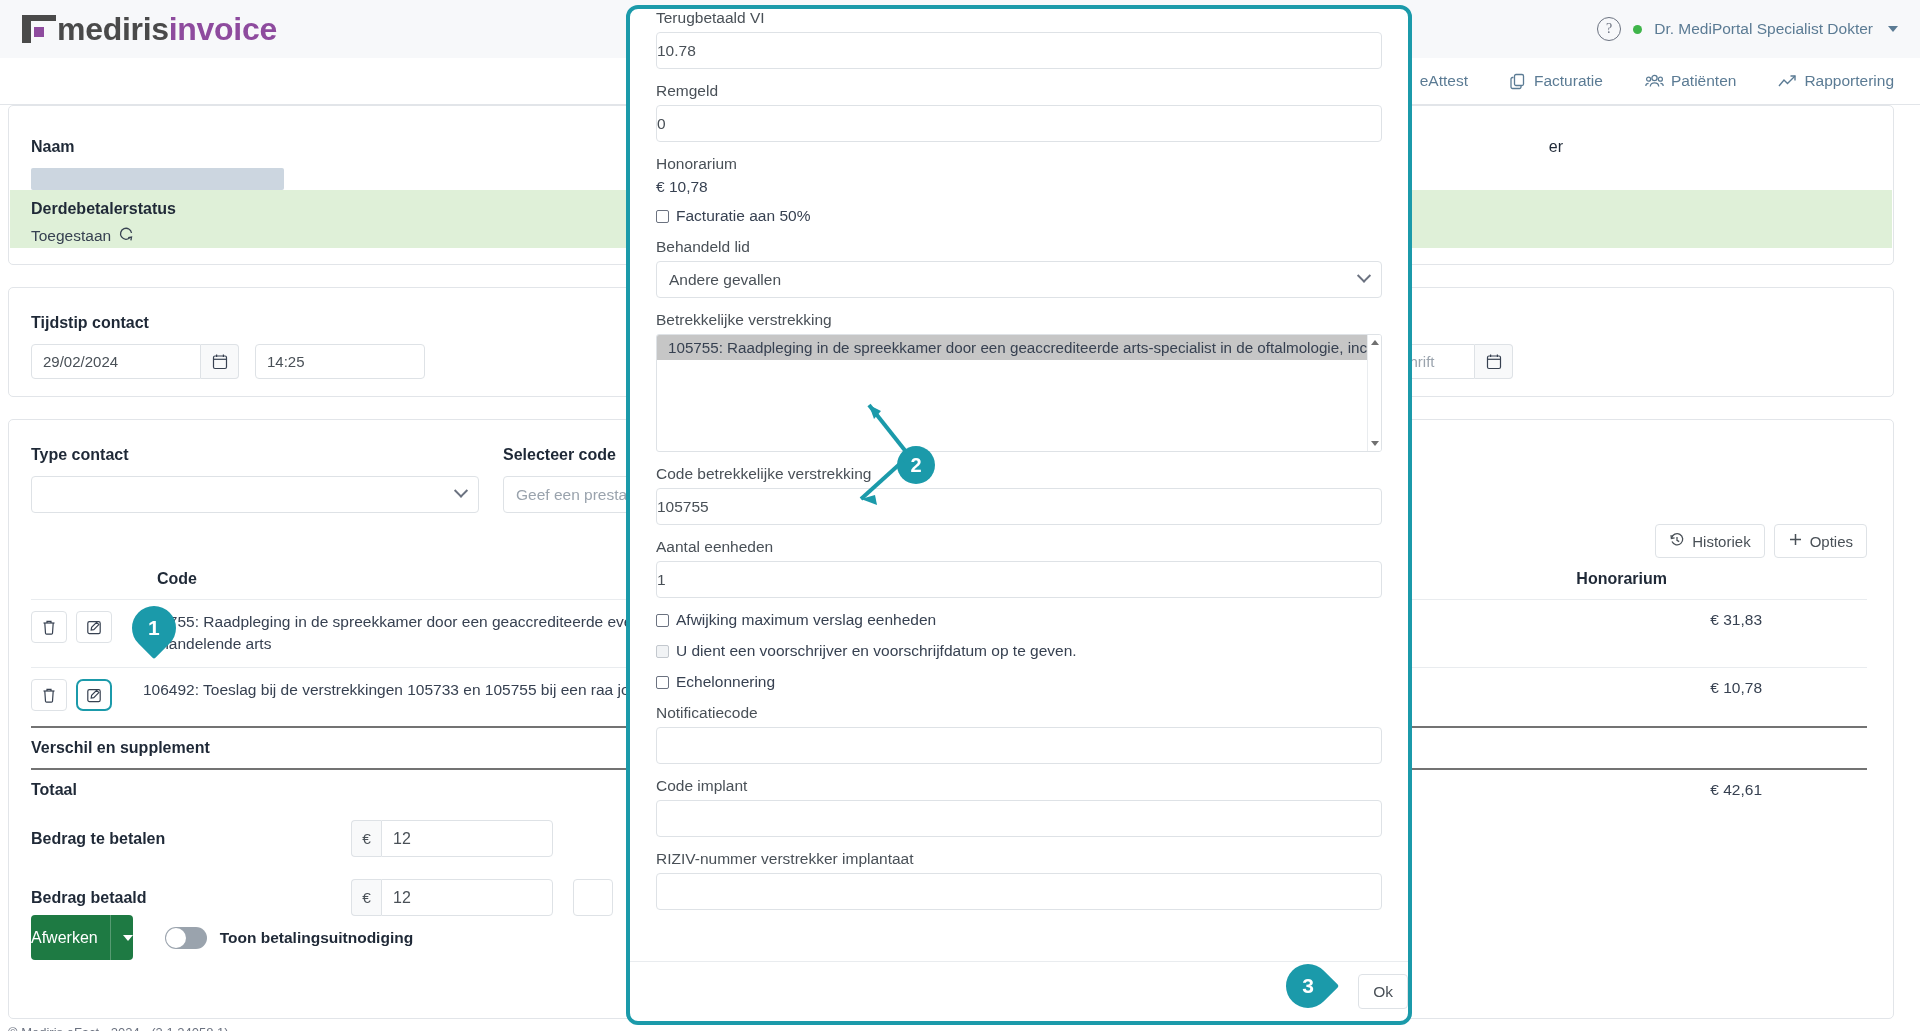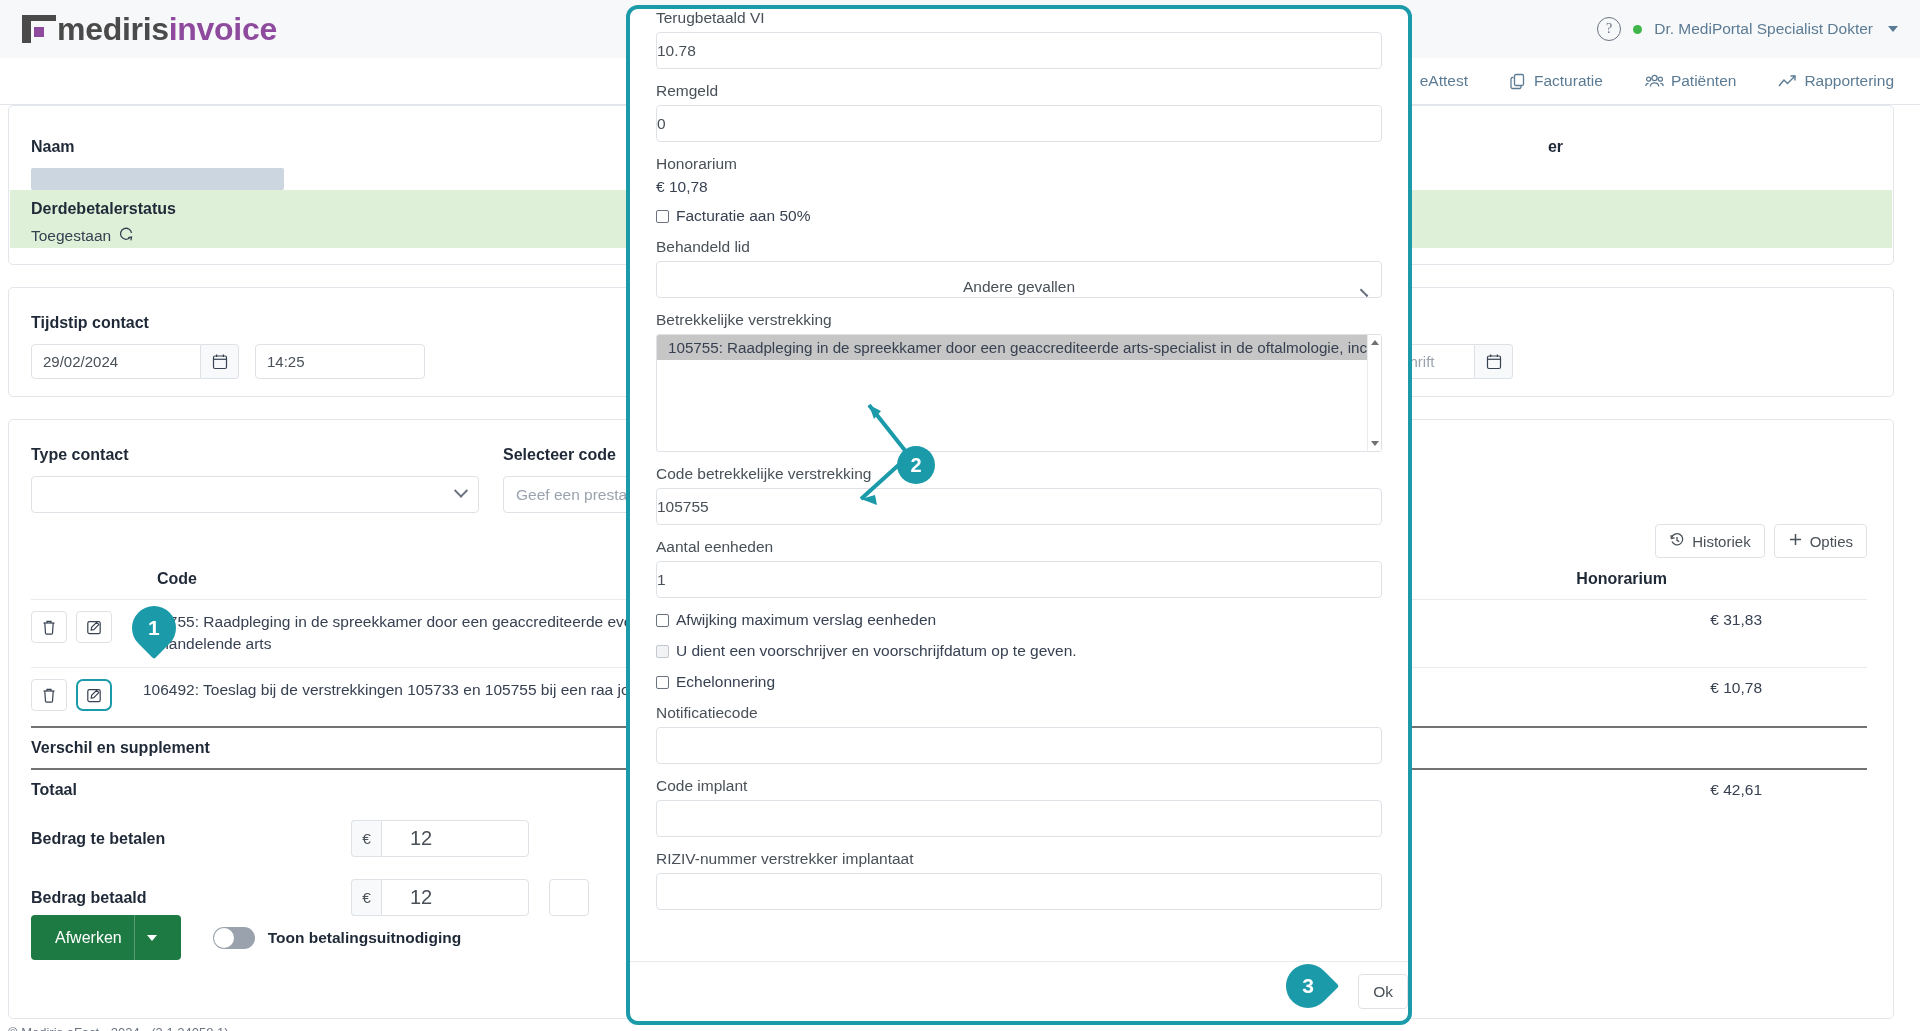--- a/index.html
+++ b/index.html
@@ -84,21 +84,21 @@
   }
   .green-strip {
     position: absolute; left: 1px; right: 1px; top: 84px; height: 58px;
     background: #dff0d8;
   }
   .derde-label { position: absolute; left: 21px; top: 10px; }
   .derde-val {
     position: absolute; left: 21px; top: 36px; font-size: 15.5px; color: #374151;
     display: flex; align-items: center; gap: 7px;
   }
-  .col-er { position: absolute; right: 330px; top: 32px; font-weight: bold; font-size: 16px; color: #1f2937; }
+  .col-er { position: absolute; right: 330px; top: 32px; font-weight: normal; font-size: 16px; color: #1f2937; }
 
   .card-time { top: 182px; height: 110px; }
   .tijd-label { position: absolute; left: 22px; top: 26px; }
   .date-group { position: absolute; left: 22px; top: 56px; display: flex; }
   .inp {
     height: 35px; border: 1px solid #dee2e6; border-radius: 4px;
     font-size: 15px; color: #495057; padding: 0 11px;
     display: flex; align-items: center; background: #fff;
   }
   .inp-date { width: 170px; border-radius: 4px 0 0 4px; }
@@ -180,33 +180,33 @@
   .amt-block { position: absolute; left: 22px; top: 400px; }
   .amt-row { display: flex; align-items: center; margin-bottom: 22px; }
   .amt-label { font-weight: bold; font-size: 16px; color: #1f2937; width: 320px; }
   .amt-prefix {
     width: 30px; height: 37px; border: 1px solid #dee2e6; border-right: none;
     background: #f8f9fa; border-radius: 4px 0 0 4px;
     display: flex; align-items: center; justify-content: center;
     font-size: 15.5px; color: #495057;
   }
   .amt-input {
-    width: 148px; height: 37px; border: 1px solid #dee2e6; background: #fff;
+    width: 172px; height: 37px; border: 1px solid #dee2e6; background: #fff;
     border-radius: 0 4px 4px 0; display: flex; align-items: center;
-    padding: 0 28px; font-size: 20px; color: #495057;
+    padding: 0 11px; font-size: 16px; color: #495057;
   }
   .amt-extra {
     width: 40px; height: 37px; border: 1px solid #dee2e6; background: #fff;
     border-radius: 4px; margin-left: 20px;
   }
 
   .footer-btns { position: absolute; left: 22px; top: 495px; display: flex; align-items: center; }
   .btn-green {
     height: 45px; background: #1e7a43; color: #fff; border-radius: 4px;
-    display: flex; align-items: center; font-size: 16px; padding: 0 24px;
+    display: flex; align-items: center; font-size: 16px; padding: 0 0;
   }
   .btn-green-sep { width: 1px; height: 45px; background: rgba(255,255,255,.25); margin: 0 12px; }
   .caret-wt {
     width: 0; height: 0; border-left: 5px solid transparent;
     border-right: 5px solid transparent; border-top: 6px solid #fff;
   }
   .toggle {
     width: 42px; height: 22px; background: #9aa3ad; border-radius: 11px;
     position: relative; margin-left: 32px;
   }
@@ -243,21 +243,21 @@
   .cbx {
     width: 13px; height: 13px; border: 1px solid #6b7280; border-radius: 2px;
     background: #fff; margin-top: 3px; flex: none;
   }
   .cbx.disabled { border-color: #c3c8ce; background: #f1f3f5; }
   .m-check-label { font-size: 15.5px; color: #374151; }
   .m-check-label.disabled { color: #374151; }
   .m-select {
     width: 100%; height: 37px; border: 1px solid #dee2e6; border-radius: 4px;
     background: #fff; display: flex; align-items: center; padding: 16px 12px;
-    font-size: 15.5px; color: #495057; margin-bottom: 13px; flex-direction: column;
+    font-size: 15.5px; color: #495057; margin-bottom: 13px;
   }
   .m-listbox {
     width: 100%; height: 118px; border: 1px solid #dee2e6; border-radius: 3px;
     background: #fff; margin-bottom: 13px; position: relative; overflow: hidden;
   }
   .m-listbox .lb-item {
     background: #c6c6c6; color: #374151; font-size: 15.2px;
     padding: 4px 6px 4px 11px; white-space: nowrap; overflow: hidden;
     margin-right: 14px;
   }

